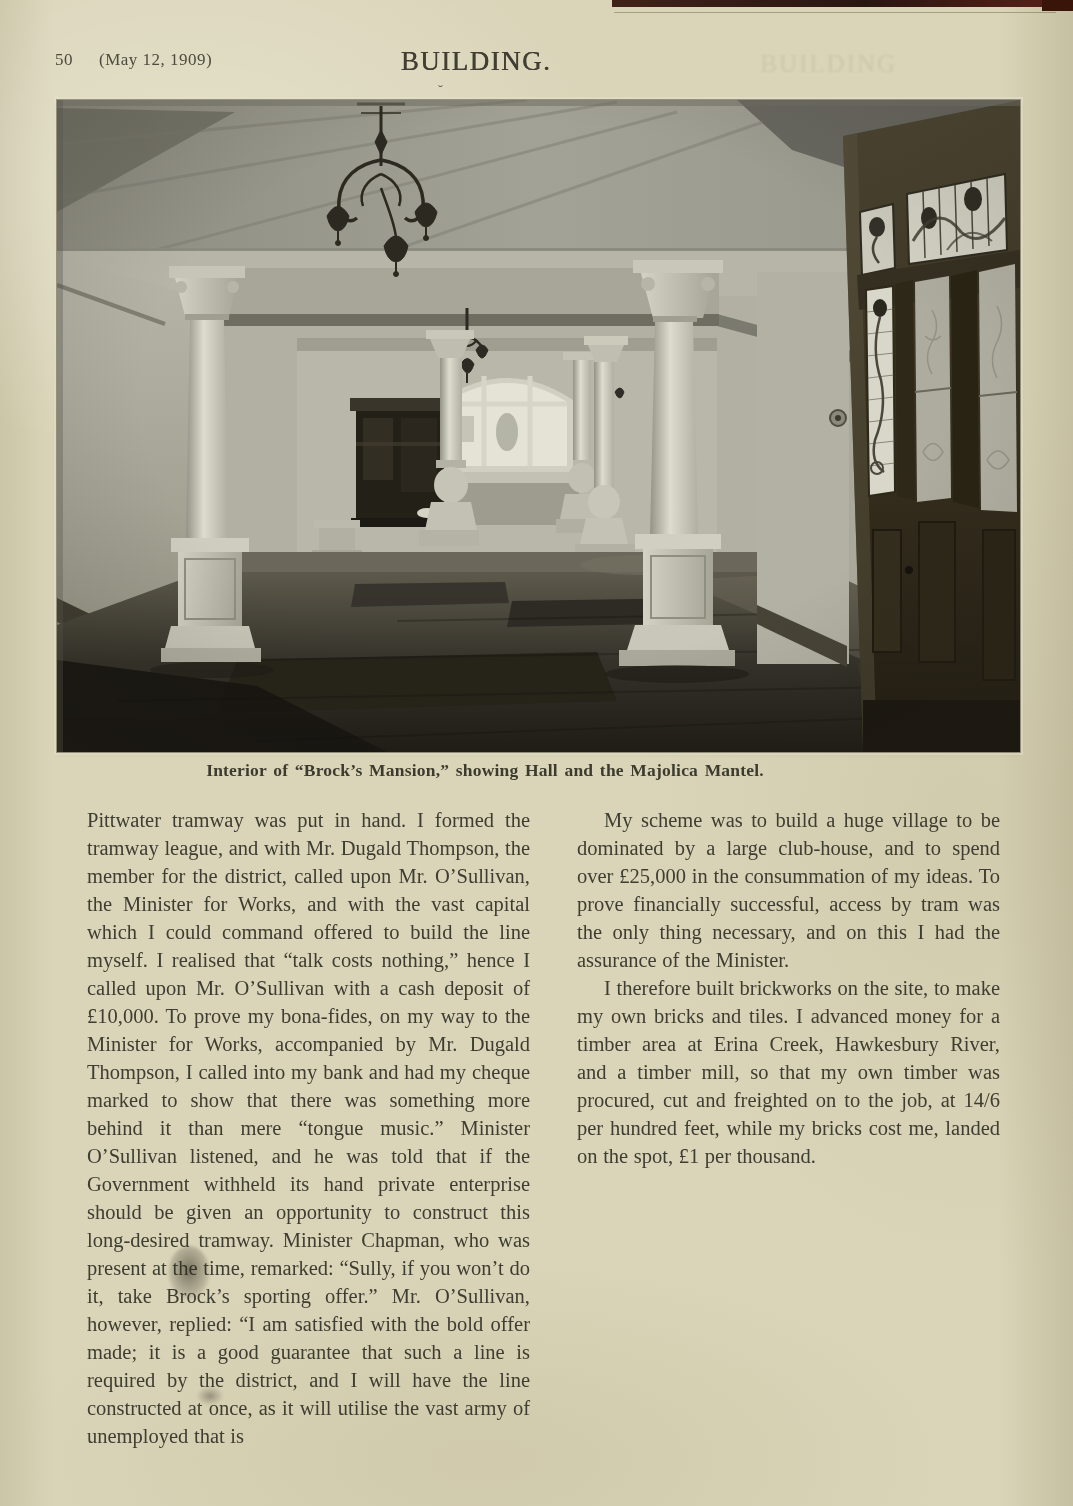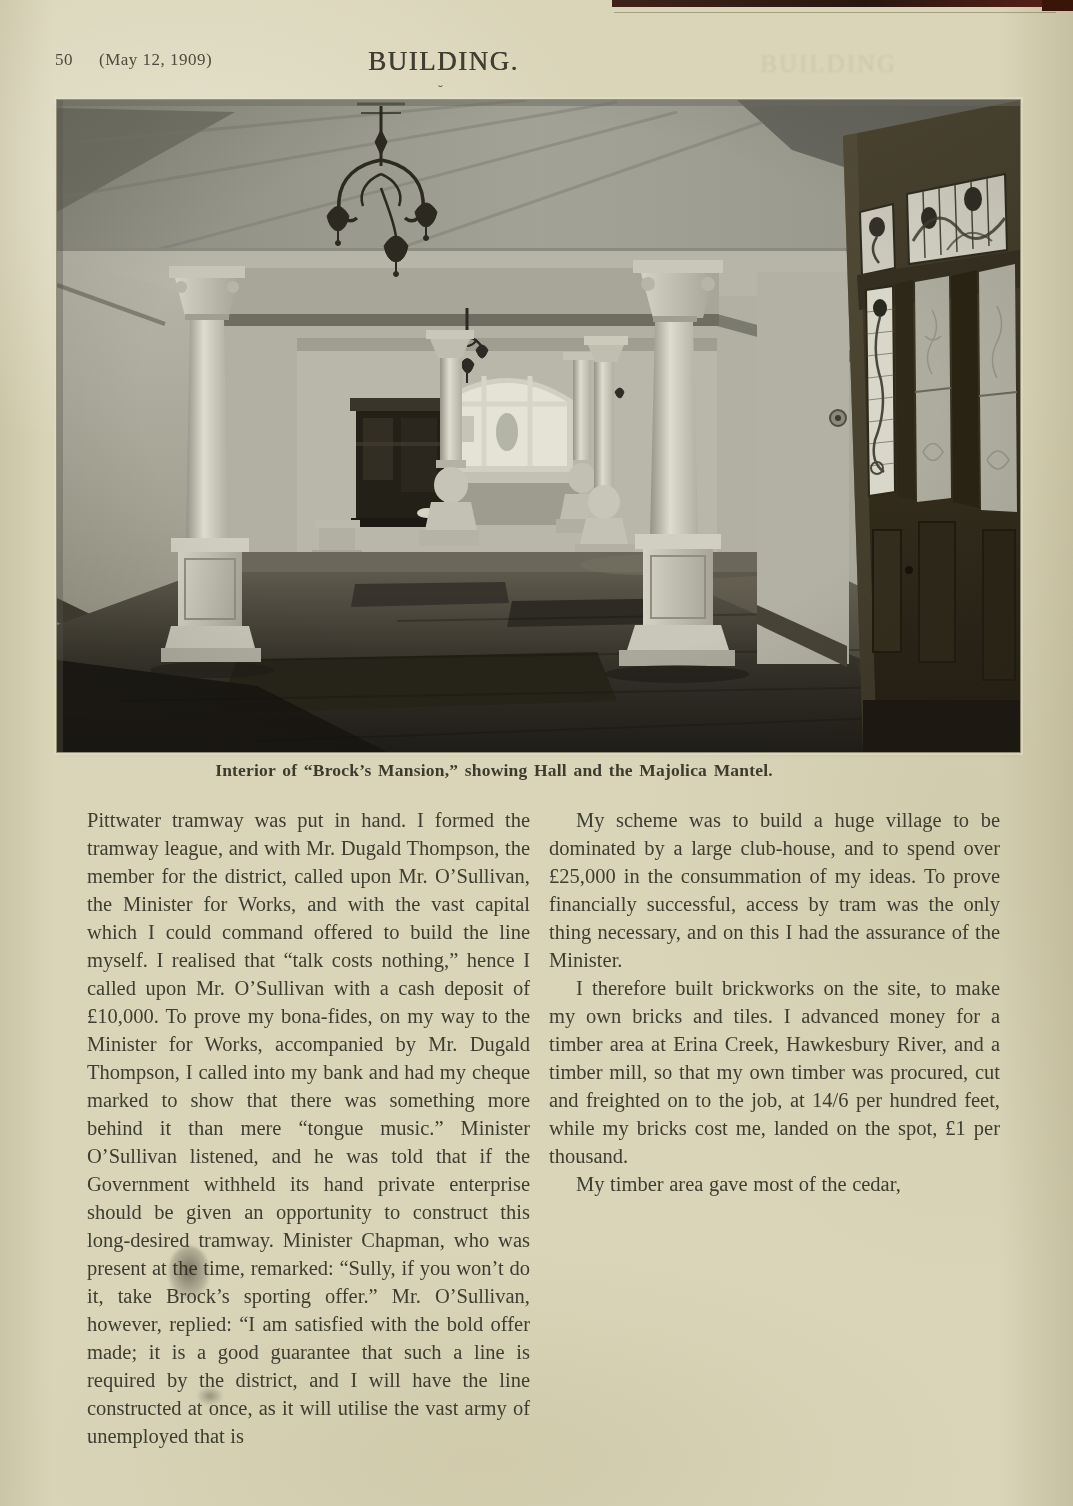--- a/index.html
+++ b/index.html
@@ -15,38 +15,38 @@
   }
   .abs{position:absolute;}
   
   .top-bar{left:612px;top:0;width:461px;height:7px;
     background:linear-gradient(90deg,#40221a,#2a1611 55%,#5a2119);}
   .top-bar-corner{left:1042px;top:0;width:31px;height:11px;background:#381409;}
   .top-hairline{left:614px;top:12px;width:442px;height:1px;background:rgba(90,80,48,.40);}
   
   .header-left{left:55px;top:50px;font-size:17px;color:#4c4b3c;letter-spacing:.5px;white-space:nowrap;}
   .header-left .num{margin-right:26px;}
-  .masthead{left:368px;top:46px;width:200px;font-size:27px;color:#413f33;
+  .masthead{left:376px;top:46px;width:200px;text-align:center;font-size:27px;color:#413f33;
     letter-spacing:1.5px;text-shadow:.4px 0 0 #413f33;white-space:nowrap;}
   .ghost{left:760px;top:50px;font-size:25px;letter-spacing:2px;color:#3a382c;opacity:.07;
     filter:blur(1.3px);text-shadow:.5px 0 0 #3a382c;}
   .reg-mark{left:438px;top:82px;font-size:15px;color:rgba(62,60,44,.75);}
   
   .figure{left:57px;top:100px;width:963px;height:652px;outline:1px solid rgba(62,56,40,.45);
     box-shadow:0 0 0 3px rgba(232,228,205,.55), 0 1px 4px rgba(60,50,30,.25);}
   .figure svg{display:block;width:100%;height:100%;}
   .caption{left:0;top:760px;width:970px;text-align:center;font-size:17.5px;font-weight:700;
-    color:#3c3b2e;word-spacing:2px;letter-spacing:.2px;padding-left:9px;}
+    color:#3c3b2e;word-spacing:2px;letter-spacing:.2px;}
   
   .columns{left:87px;top:806px;width:913px;display:flex;gap:19px;}
   .col{color:#3e3d31;}
   .col-left{width:443px;}
   .col-right{width:451px;}
   .col p{margin:0;font-size:20.5px;line-height:28px;text-align:justify;word-spacing:.5px;}
-  .col p.indent{text-indent:27px;}
+  .col p.indent{text-indent:27px;margin-left:28px;}
   
   .blot1{left:168px;top:1246px;width:42px;height:54px;border-radius:50%;
     background:radial-gradient(ellipse at 50% 45%, rgba(44,40,28,.55), rgba(44,40,28,.18) 60%, rgba(44,40,28,0) 75%);
     filter:blur(1.5px);}
   .blot2{left:196px;top:1386px;width:28px;height:20px;border-radius:50%;
     background:radial-gradient(ellipse, rgba(44,40,28,.38), rgba(44,40,28,0) 70%);filter:blur(1px);}
 </style>
 </head>
 <body>
 
@@ -351,18 +351,17 @@
 
 <div class="abs caption">Interior of “Brock’s Mansion,” showing Hall and the Majolica Mantel.</div>
 
 <div class="abs columns">
   <div class="col col-left">
     <p>Pittwater tramway was put in hand. I formed the tramway league, and with Mr. Dugald Thompson, the member for the district, called upon Mr. O’Sullivan, the Minister for Works, and with the vast capital which I could command offered to build the line myself. I realised that “talk costs nothing,” hence I called upon Mr. O’Sullivan with a cash deposit of £10,000. To prove my bona-fides, on my way to the Minister for Works, accompanied by Mr. Dugald Thompson, I called into my bank and had my cheque marked to show that there was something more behind it than mere “tongue music.” Minister O’Sullivan listened, and he was told that if the Government withheld its hand private enterprise should be given an opportunity to construct this long-desired tramway. Minister Chapman, who was present at the time, remarked: “Sully, if you won’t do it, take Brock’s sporting offer.” Mr. O’Sullivan, however, replied: “I am satisfied with the bold offer made; it is a good guarantee that such a line is required by the district, and I will have the line constructed at once, as it will utilise the vast army of unemployed that is</p>
   </div>
   <div class="col col-right">
     <p class="indent">My scheme was to build a huge village to be dominated by a large club-house, and to spend over £25,000 in the consummation of my ideas. To prove financially successful, access by tram was the only thing necessary, and on this I had the assurance of the Minister.</p>
     <p class="indent">I therefore built brickworks on the site, to make my own bricks and tiles. I advanced money for a timber area at Erina Creek, Hawkesbury River, and a timber mill, so that my own timber was procured, cut and freighted on to the job, at 14/6 per hundred feet, while my bricks cost me, landed on the spot, £1 per thousand.</p>
-    <p class="indent">My timber area gave most of the cedar,</p>
   </div>
 </div>
 
 <div class="abs blot1"></div>
 <div class="abs blot2"></div>
 
 </body></html>

